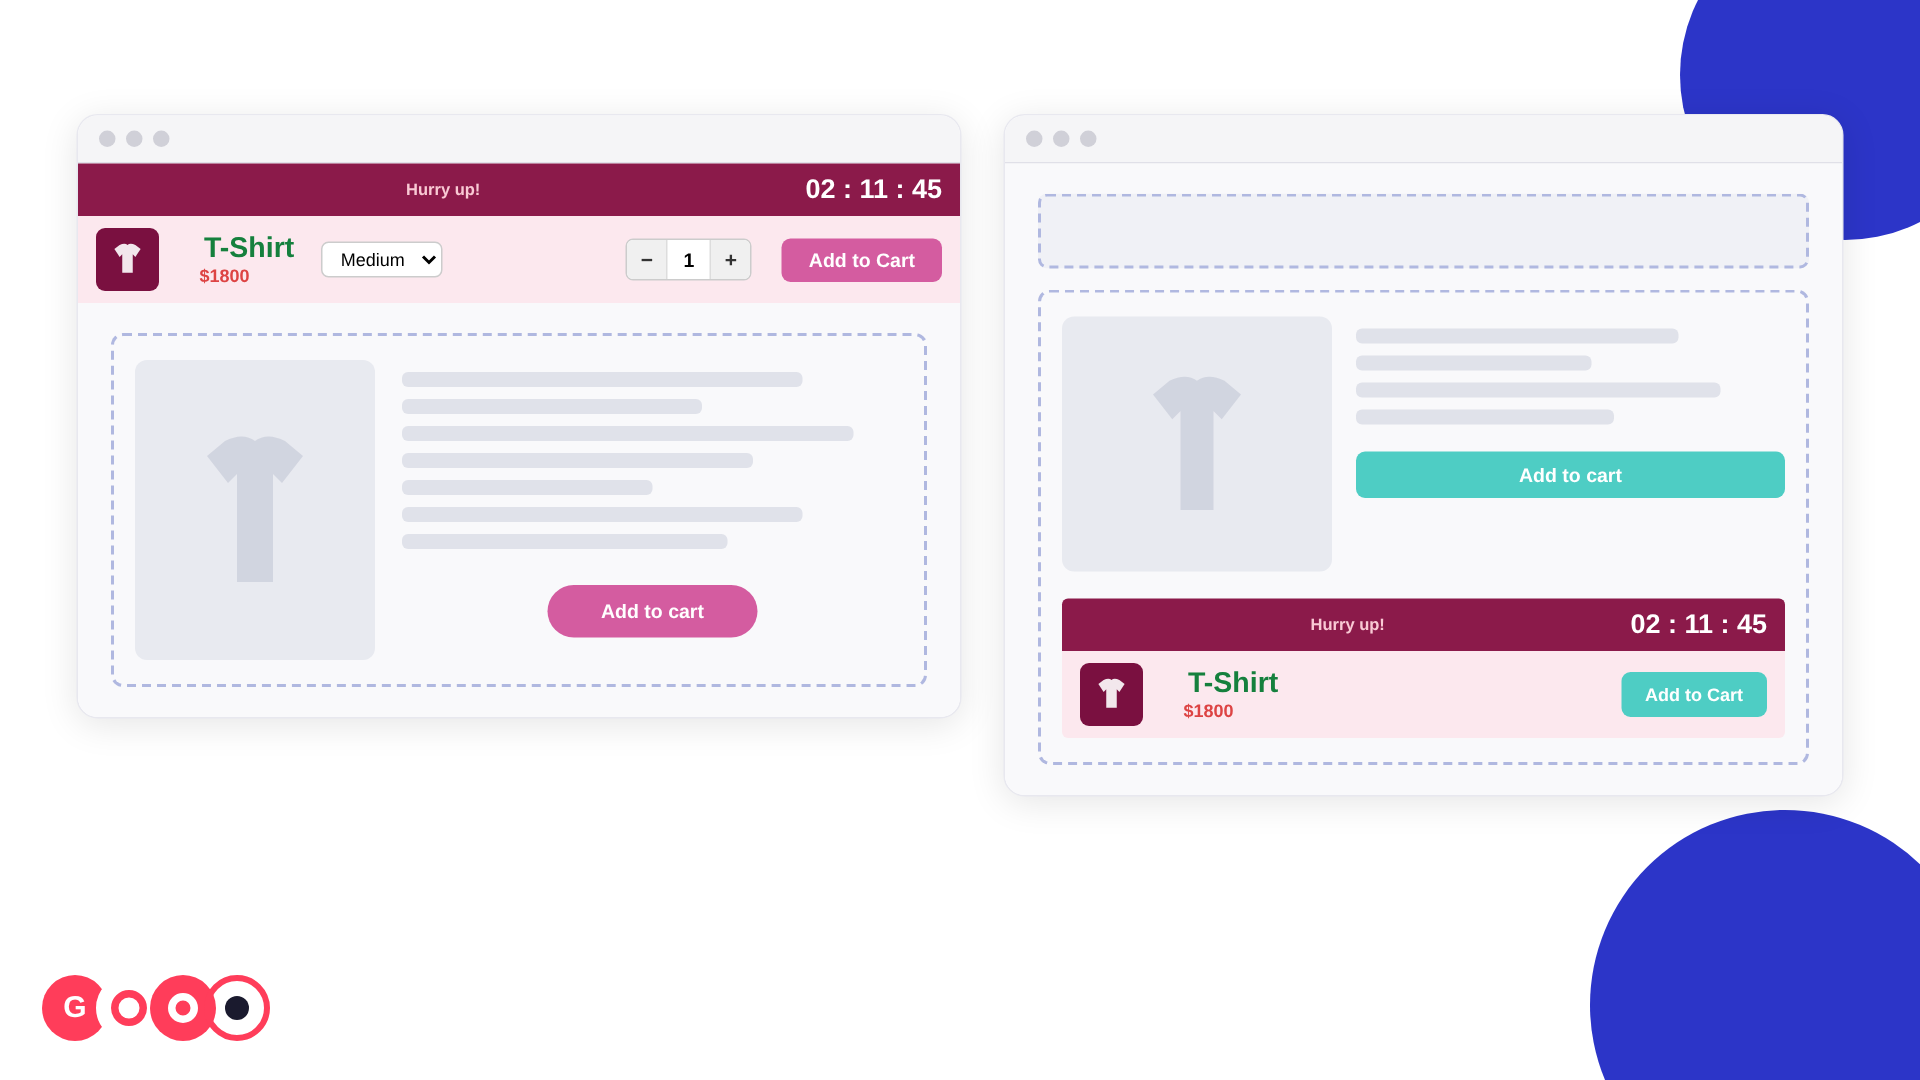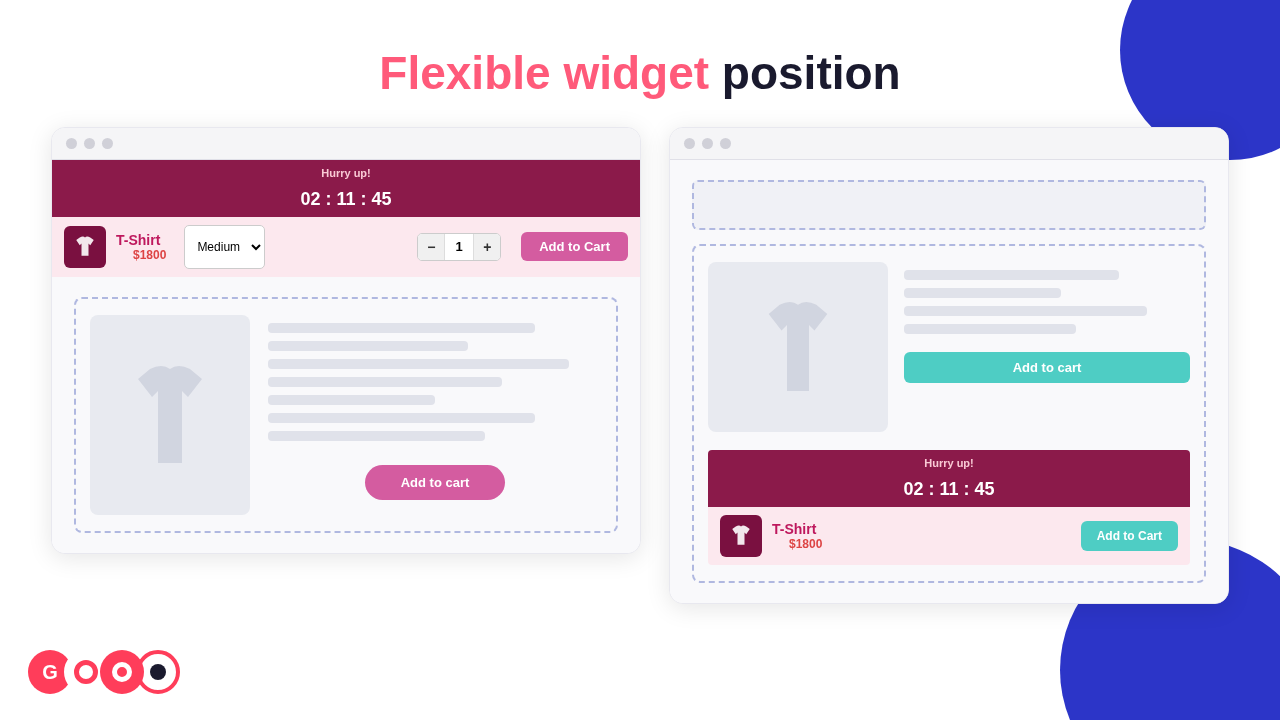--- a/index.html
+++ b/index.html
@@ -105,21 +105,20 @@
       background: #d0d0d8;
     }
 
     
     .sticky-bar-top {
       background: #8b1a4a;
       display: flex;
       align-items: center;
       padding: 7px 12px;
       gap: 10px;
-      flex-direction: column;
     }
     .hurry-text {
       color: #f9c9d4;
       font-size: 11px;
       font-weight: 600;
       flex: 1;
       text-align: center;
     }
     .timer-text {
       color: #ffffff;
@@ -147,22 +146,23 @@
     .product-thumb svg {
       width: 28px;
       height: 28px;
     }
     .product-info {
       display: flex;
       flex-direction: column;
     }
     .product-name {
       font-weight: 700;
-      font-size: 14px;
-      color: #be185d;
+      font-size: 19px;
+      color: #15803d;
+      margin-left: 20px;
     }
     .product-price {
       font-size: 12px;
       color: #d44;
       font-weight: 600;
       margin-left: 17px;
     }
     .qty-selector {
       display: flex;
       align-items: center;
@@ -195,21 +195,21 @@
       border-left: 1px solid #ddd;
       border-right: 1px solid #ddd;
       font-weight: 600;
     }
     .variant-select {
       border: 1px solid #ccc;
       border-radius: 5px;
       padding: 3px 8px;
       font-size: 12px;
       background: #fff;
-      height: 44px;
+      height: 24px;
       margin-left: 8px;
     }
     .add-to-cart-btn-pink {
       background: #d45ca0;
       color: #fff;
       border: none;
       border-radius: 6px;
       padding: 7px 18px;
       font-size: 13px;
       font-weight: 700;
@@ -398,23 +398,20 @@
     }
   </style>
 </head>
 <body>
 
 <div class="deco-circle-top-right"></div>
 <div class="deco-circle-bottom-right"></div>
 
 <div class="page-content">
 
-  <h1 class="headline">
-    <span class="headline-colored">Flexible widget</span><span class="headline-dark"> position</span>
-  </h1>
 
 
   <div class="widgets-row">
 
     <div class="mock-browser browser-left">
 
       <div class="browser-topbar">
         <div class="browser-dot"></div>
         <div class="browser-dot"></div>
         <div class="browser-dot"></div>

